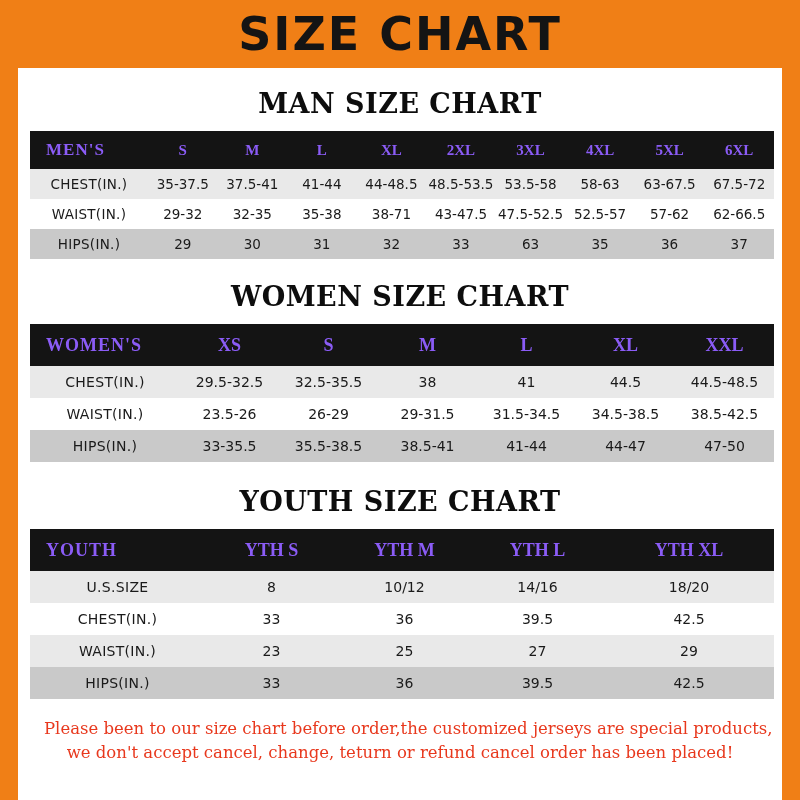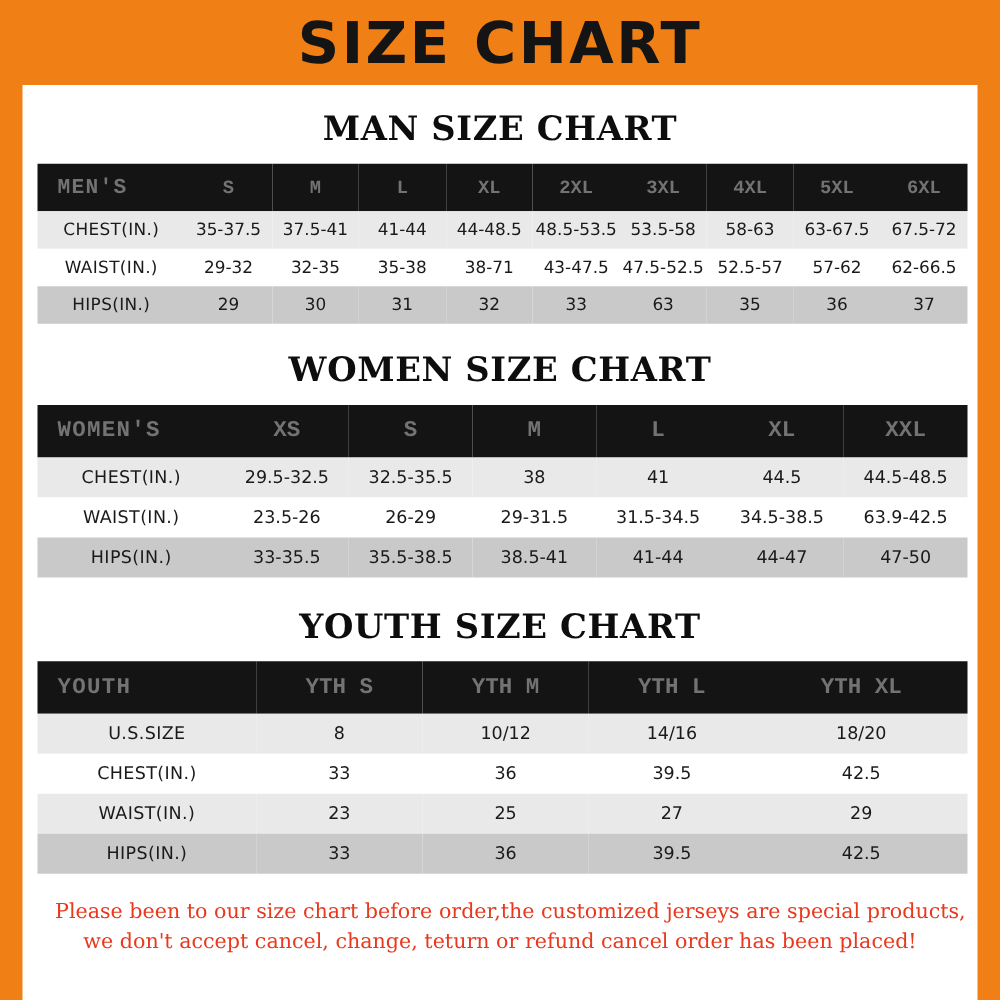--- a/index.html
+++ b/index.html
@@ -57,25 +57,25 @@
     width: 744px;
     margin: 0 auto;
     table-layout: fixed;
   }
   table.sizetable td, table.sizetable th {
     text-align: center;
     vertical-align: middle;
   }
   .hdr-row th {
     background: #141414;
-    color: #737373;
+    color: #8b5cf6;
     font-weight: bold;
     font-size: 15px;
     height: 36px;
-    font-family: Liberation Mono, monospace;
+    font-family: Liberation Serif, serif;
   }
   .hdr-row th.first {
     text-align: left;
     padding-left: 16px;
     font-size: 17px;
     letter-spacing: 1px;
   }
   .body-row td {
     height: 28px;
     font-size: 13.5px;
@@ -217,21 +217,21 @@
           <td>44.5</td>
           <td>44.5-48.5</td>
         </tr>
         <tr class="body-row row-white">
           <td class="first">WAIST(IN.)</td>
           <td>23.5-26</td>
           <td>26-29</td>
           <td>29-31.5</td>
           <td>31.5-34.5</td>
           <td>34.5-38.5</td>
-          <td>63.9-42.5</td>
+          <td>38.5-42.5</td>
         </tr>
         <tr class="body-row row-gray">
           <td class="first">HIPS(IN.)</td>
           <td>33-35.5</td>
           <td>35.5-38.5</td>
           <td>38.5-41</td>
           <td>41-44</td>
           <td>44-47</td>
           <td>47-50</td>
         </tr>

